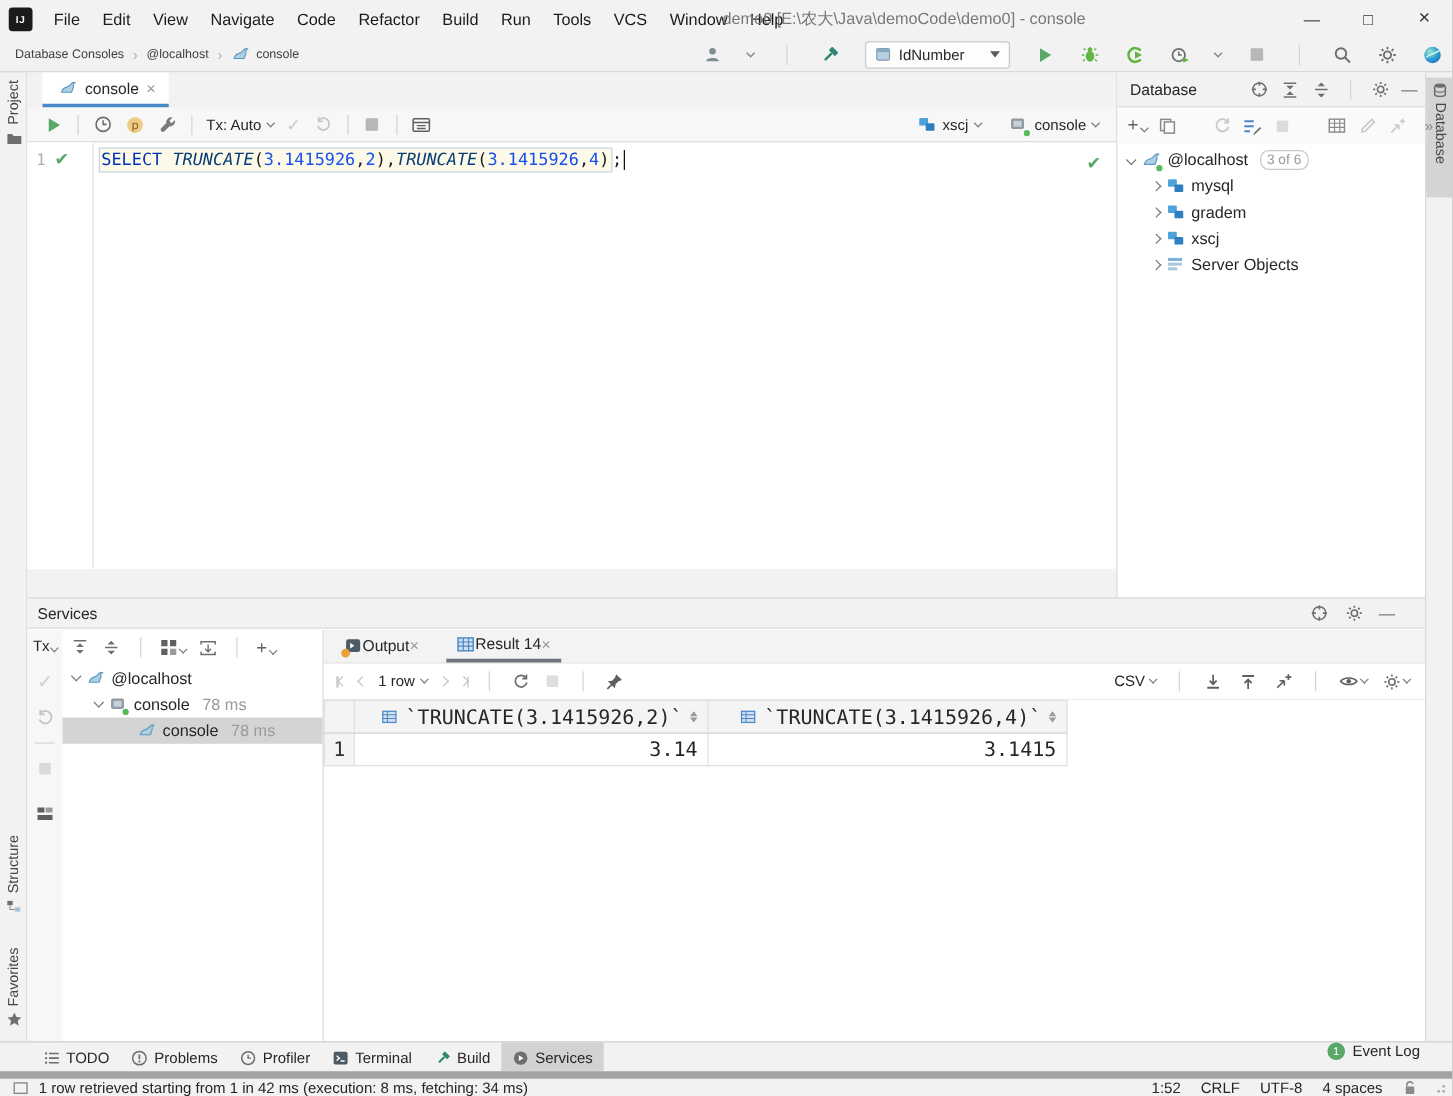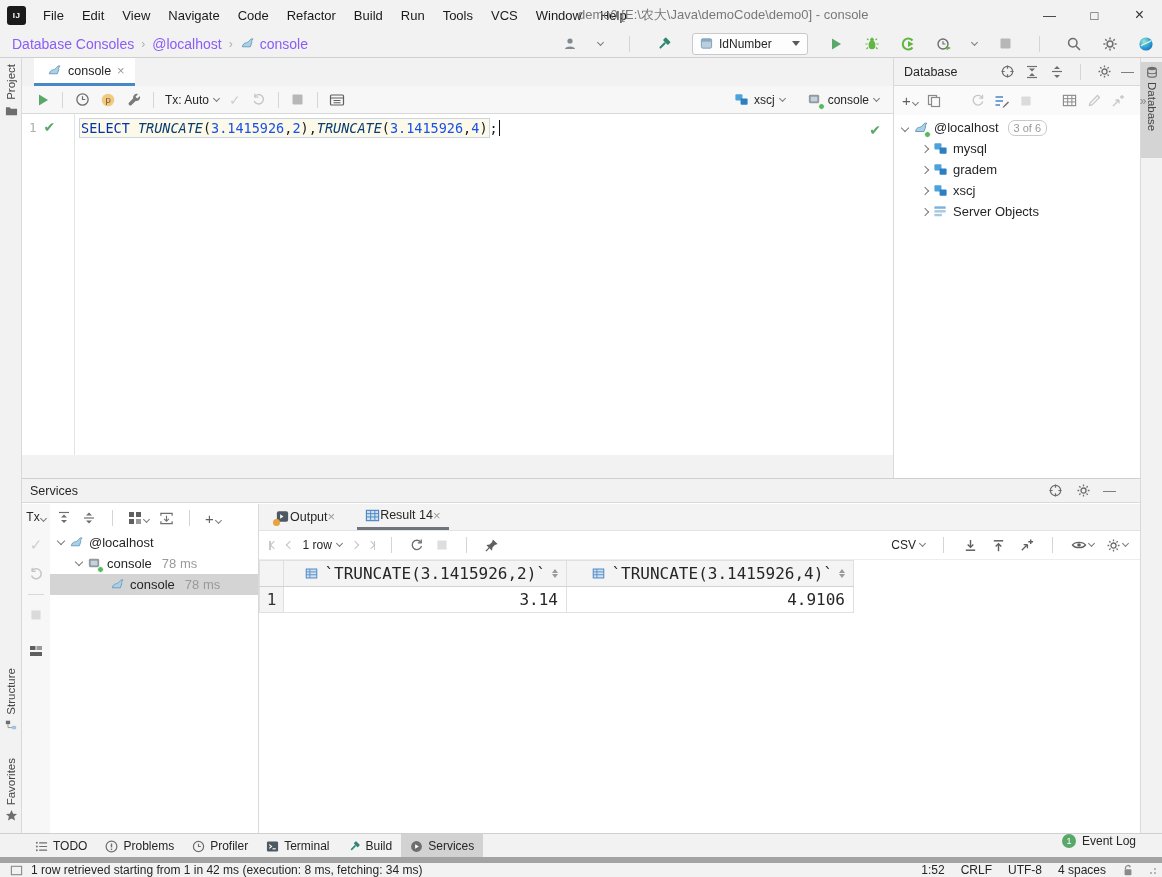--- a/index.html
+++ b/index.html
@@ -21,21 +21,21 @@
   
   #titlebar { position:absolute; left:0; top:0; width:1162px; height:30px; background:#f2f2f2; display:flex; align-items:center; }
   #logo { width:19px; height:19px; margin:0 8px 0 7px; background:#1a1a1a; border-radius:3px; color:#fff; font-size:8px; font-weight:bold; display:flex; align-items:center; justify-content:center; letter-spacing:.5px; }
   .menu-item { padding:0 9px; height:30px; display:flex; align-items:center; font-size:13px; color:#1a1a1a; cursor:default; }
   #win-title { position:absolute; left:578px; top:0; height:30px; display:flex; align-items:center; color:#787878; font-size:13px; }
   #win-controls { position:absolute; right:0; top:0; height:30px; display:flex; }
   .win-btn { width:45px; height:30px; display:flex; align-items:center; justify-content:center; font-size:13px; color:#333; }
 
   
   #navrow { position:absolute; left:0; top:30px; width:1162px; height:28px; background:#f2f2f2; border-bottom:1px solid #cfcfcf; display:flex; align-items:center; }
-  .crumb { font-size:14px; color:#8b5cf6; }
+  .crumb { font-size:10px; color:#404040; }
   .crumb-sep { color:#b0b0b0; margin:0 7px; font-size:12px; }
   #run-toolbar { position:absolute; right:8px; top:0; height:27px; display:flex; align-items:center; gap:20px; }
   #run-config { height:22px; background:#fdfdfd; border:1px solid #c9c9c9; border-radius:3px; display:flex; align-items:center; gap:6px; padding:0 7px; min-width:116px; }
 
   
   #workspace { position:absolute; left:0; top:58px; width:1162px; height:775px; }
 
   
   #left-stripe { position:absolute; left:0; top:0; width:22px; height:775px; background:#f2f2f2; border-right:1px solid #d9d9d9; }
   .vlabel { writing-mode:vertical-rl; transform:rotate(180deg); font-size:11.5px; color:#454545; }
@@ -768,21 +768,21 @@
                   <span class="sort-arrows">
                         <i class="up"></i>
                         <i class="dn"></i>
                       </span>
                 </div>
               </th>
             </tr>
             <tr>
               <td class="numcol">1</td>
               <td class="valcell">3.14</td>
-              <td class="valcell">4.9106</td>
+              <td class="valcell">3.1415</td>
             </tr>
           </tbody>
             </table>
         </div>
       </div>
     </div>
   </div>
 
   <div id="bottom-bar">
     <span class="tw-btn">

